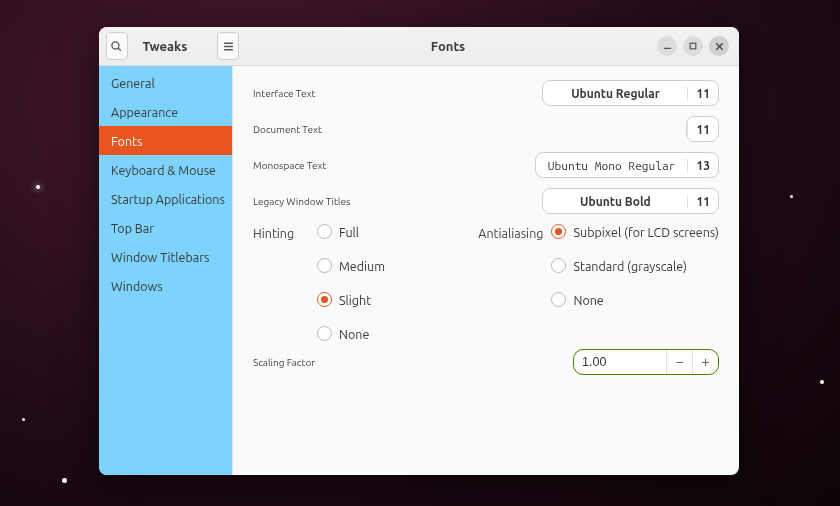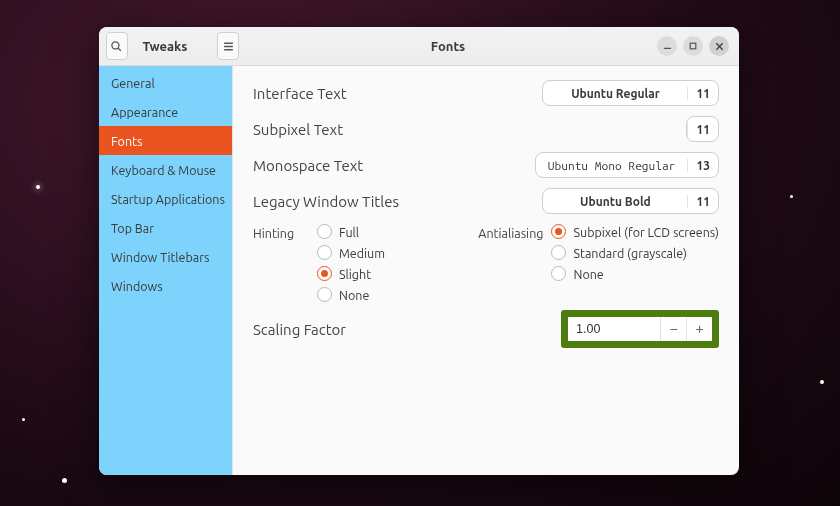--- a/index.html
+++ b/index.html
@@ -13,38 +13,38 @@
 .tb-center{flex:1;text-align:center;font-weight:700;font-size:13px}
 .tb-right{display:flex;gap:6px;padding-right:10px}
 .win-btn{width:20px;height:20px;border-radius:50%;background:#dcdcdc;display:flex;align-items:center;justify-content:center;cursor:pointer}
 .win-btn.close{background:#d0d0d0}
 .body{flex:1;display:flex;min-height:0}
 .sidebar{width:133px;border-right:1px solid #e2e2e2;background:#7dd3fc;padding-top:2px}
 .sb-item{height:29px;display:flex;align-items:center;padding-left:12px;font-size:12.5px;cursor:pointer}
 .sb-item.active{background:#e95420;color:#fff}
 .content{flex:1;padding:14px 20px 10px 20px;overflow:auto}
 .row{display:flex;align-items:center;margin-bottom:10px;min-height:26px}
-.row-label{width:150px;font-size:15px;color:#444}
+.row-label{width:150px;font-size:10px;color:#444}
 .row-spacer{flex:1}
 .font-btn{display:flex;align-items:center;border:1px solid #cfcfcf;border-radius:8px;background:#fff;height:24px;cursor:pointer;overflow:hidden}
 .font-btn .name{padding:0 12px;font-size:12px;min-width:120px;text-align:center;font-weight:600}
 .font-btn .size{padding:0 8px;border-left:1px solid #e2e2e2;font-weight:700;font-size:12px}
 .font-btn.mono .name{font-family:"Ubuntu Mono","Courier New",monospace;font-weight:400}
 .font-btn.bold .name{font-weight:700}
 .font-btn.sans .name{font-family:Arial,sans-serif;font-weight:400}
 .opts-row{display:flex;margin-top:6px;margin-bottom:8px}
 .opts-left-label{width:64px;font-size:12.5px;color:#444;padding-top:2px}
-.opts-col{flex:0 0 auto;display:flex;flex-direction:column;gap:6px}
+.opts-col{flex:0 0 auto;display:flex;flex-direction:column;gap:19px}
 .opts-mid{flex:1}
 .opts-right-label{font-size:12.5px;color:#444;text-align:right;padding-right:8px;padding-top:2px}
 .radio{display:flex;align-items:center;gap:7px;font-size:12.5px;cursor:pointer}
 .radio .dot{width:13px;height:13px;border-radius:50%;border:1px solid #b8b8b8;background:#fff;display:flex;align-items:center;justify-content:center}
 .radio.sel .dot{border-color:#e95420}
 .radio.sel .dot::after{content:"";width:7px;height:7px;background:#e95420;border-radius:50%}
-.spin{display:flex;border:7px solid #4d7c0f;border-radius:3px;height:24px;overflow:hidden;background:#84cc16}
+.spin{display:flex;border:1px solid #4d7c0f;border-radius:10px;height:24px;overflow:hidden;background:#84cc16}
 .spin input{border:none;width:76px;padding:0 8px;font-size:12.5px;outline:none;background:#fff;color:#333}
 .spin button{width:26px;border:none;border-left:1px solid #e2e2e2;background:#fff;cursor:pointer;font-size:14px;color:#666;display:flex;align-items:center;justify-content:center}
 </style>
 </head>
 <body>
 
 <div class="star" style="left:36px;top:185px;width:4px;height:4px;box-shadow:0 0 6px #fff"></div>
 <div class="star" style="left:22px;top:418px;width:3px;height:3px"></div>
 <div class="star" style="left:62px;top:478px;width:5px;height:5px"></div>
 <div class="star" style="left:790px;top:195px;width:3px;height:3px"></div>
@@ -106,21 +106,21 @@
       <div id="font-rows">
           <div class="row">
             <div class="row-label">Interface Text</div>
             <div class="row-spacer"></div>
             <div class="font-btn ">
               <span class="name">Ubuntu Regular</span>
               <span class="size">11</span>
             </div>
           </div>
           <div class="row">
-            <div class="row-label">Subpixel Text</div>
+            <div class="row-label">Document Text</div>
             <div class="row-spacer"></div>
             <div class="font-btn sans">
               <span class="size">11</span>
             </div>
           </div>
           <div class="row">
             <div class="row-label">Monospace Text</div>
             <div class="row-spacer"></div>
             <div class="font-btn mono">
               <span class="name">Ubuntu Mono Regular</span>

